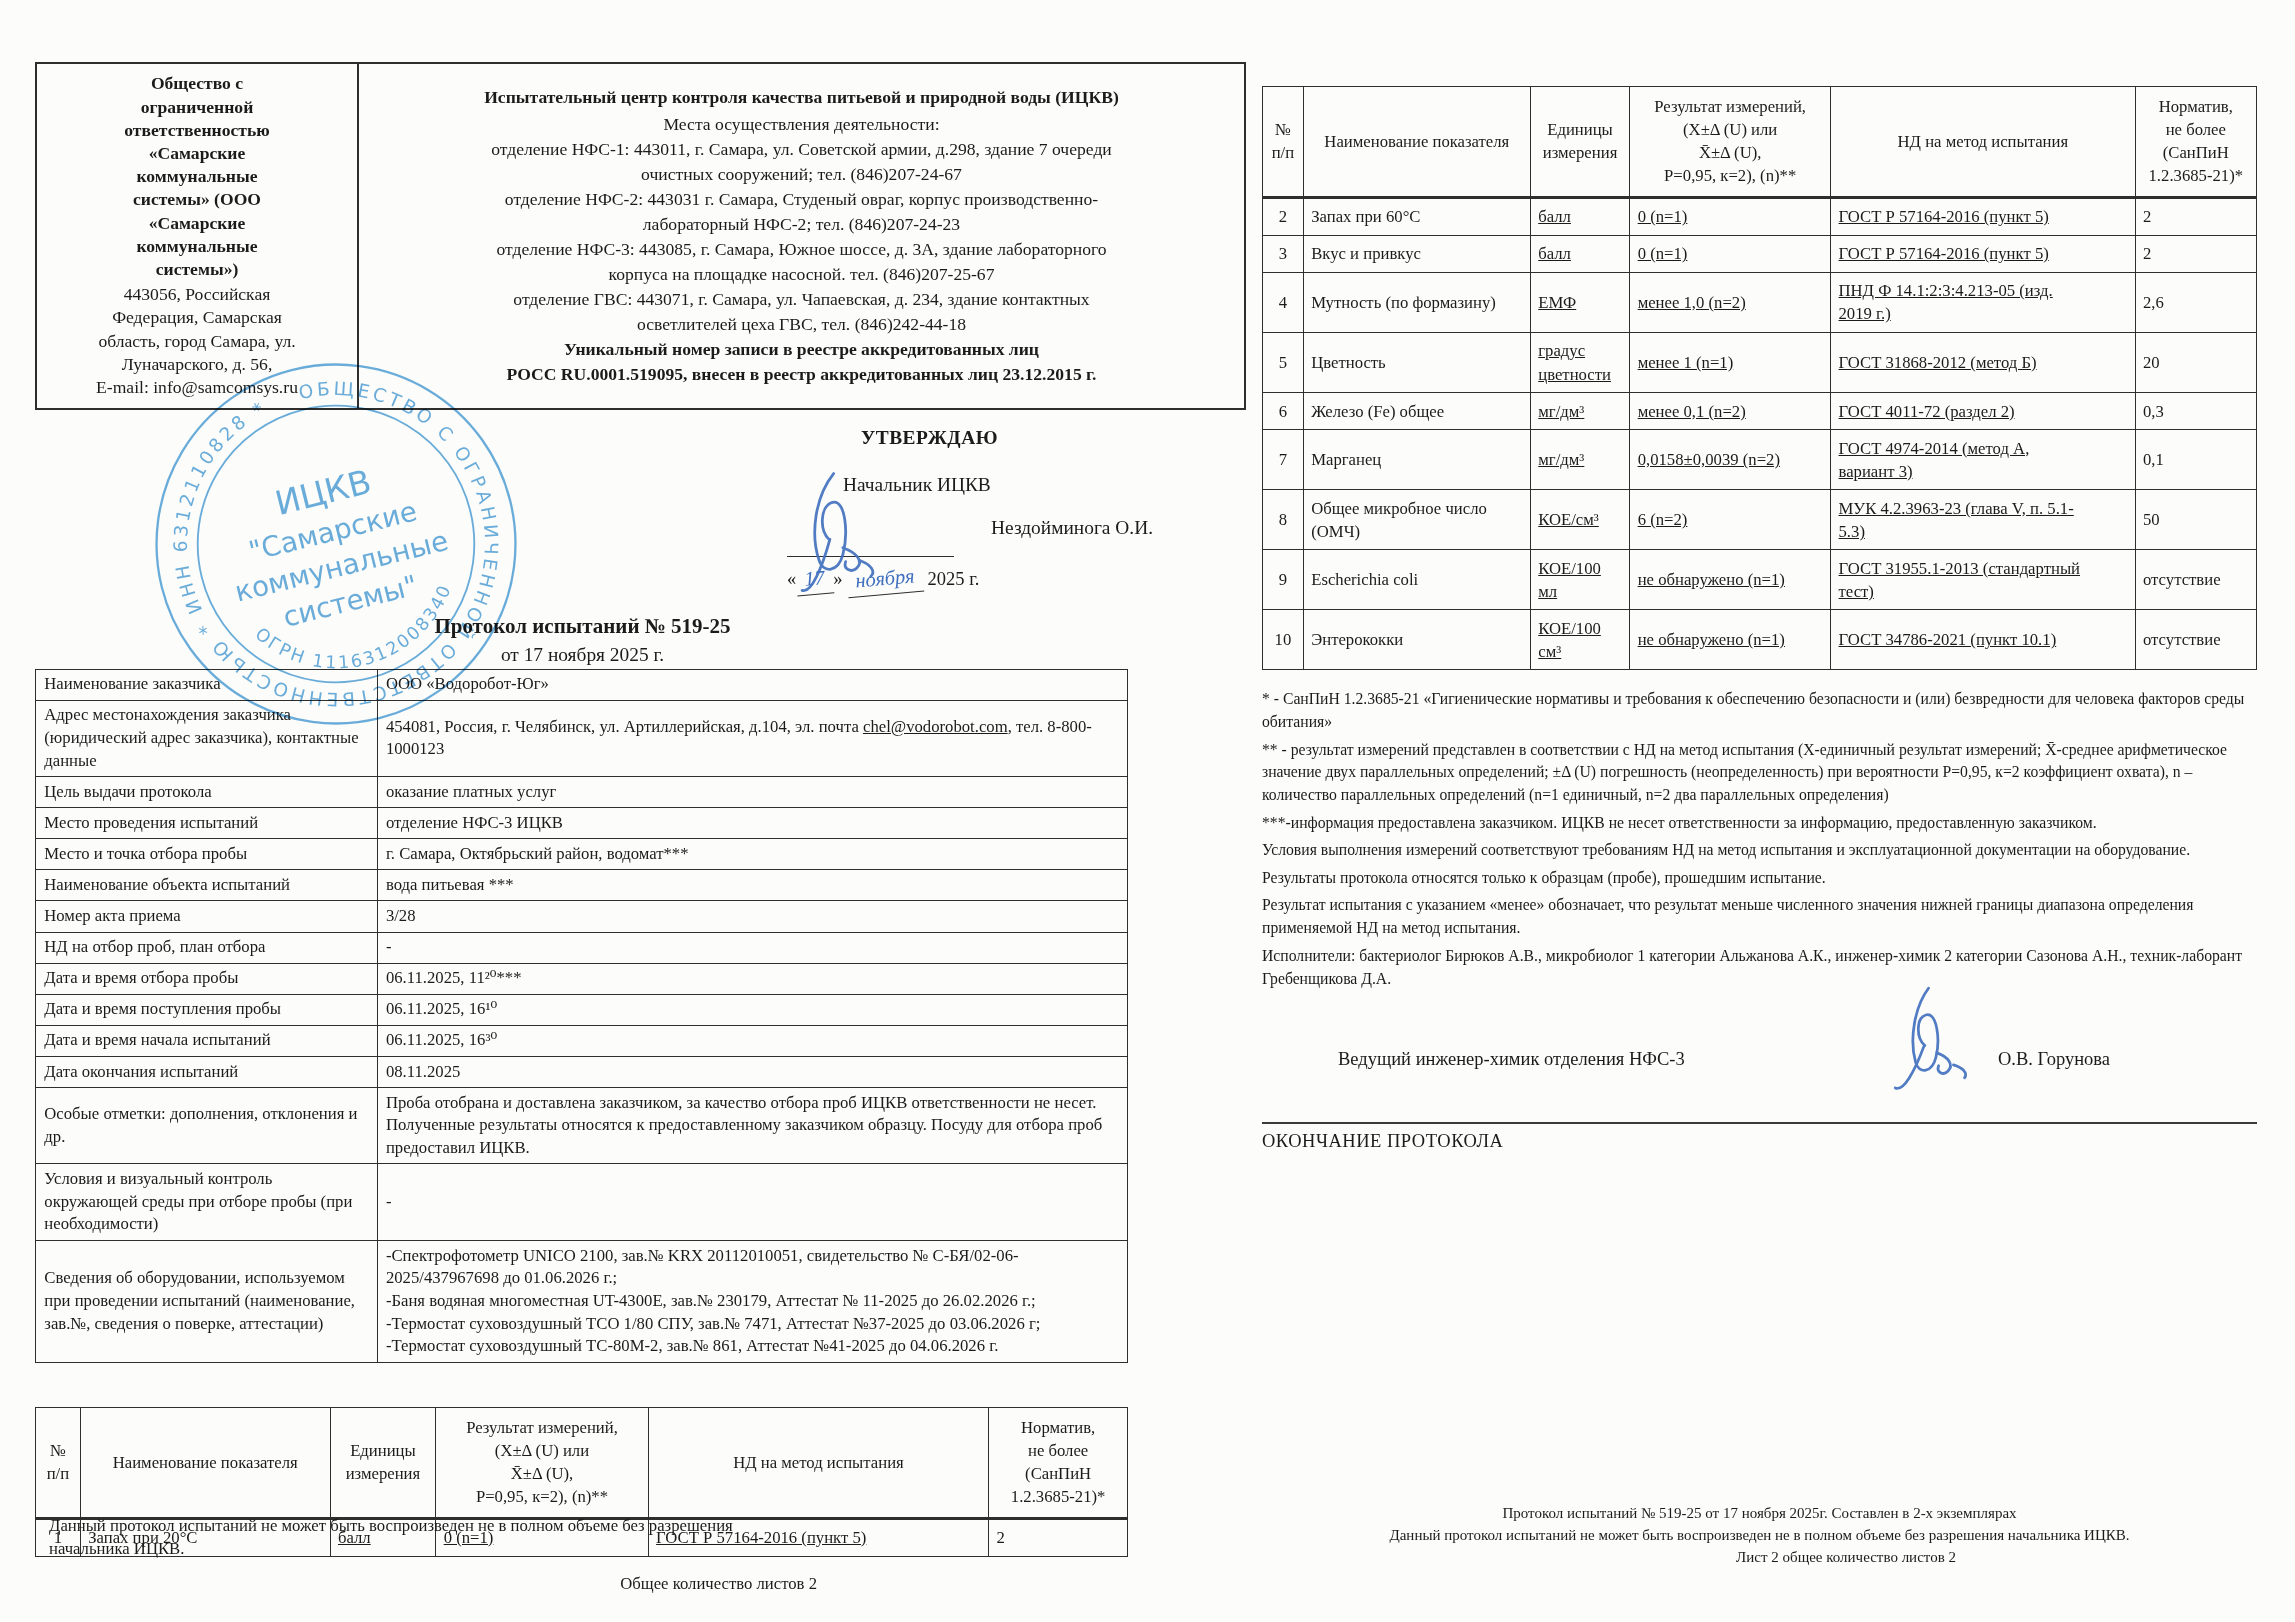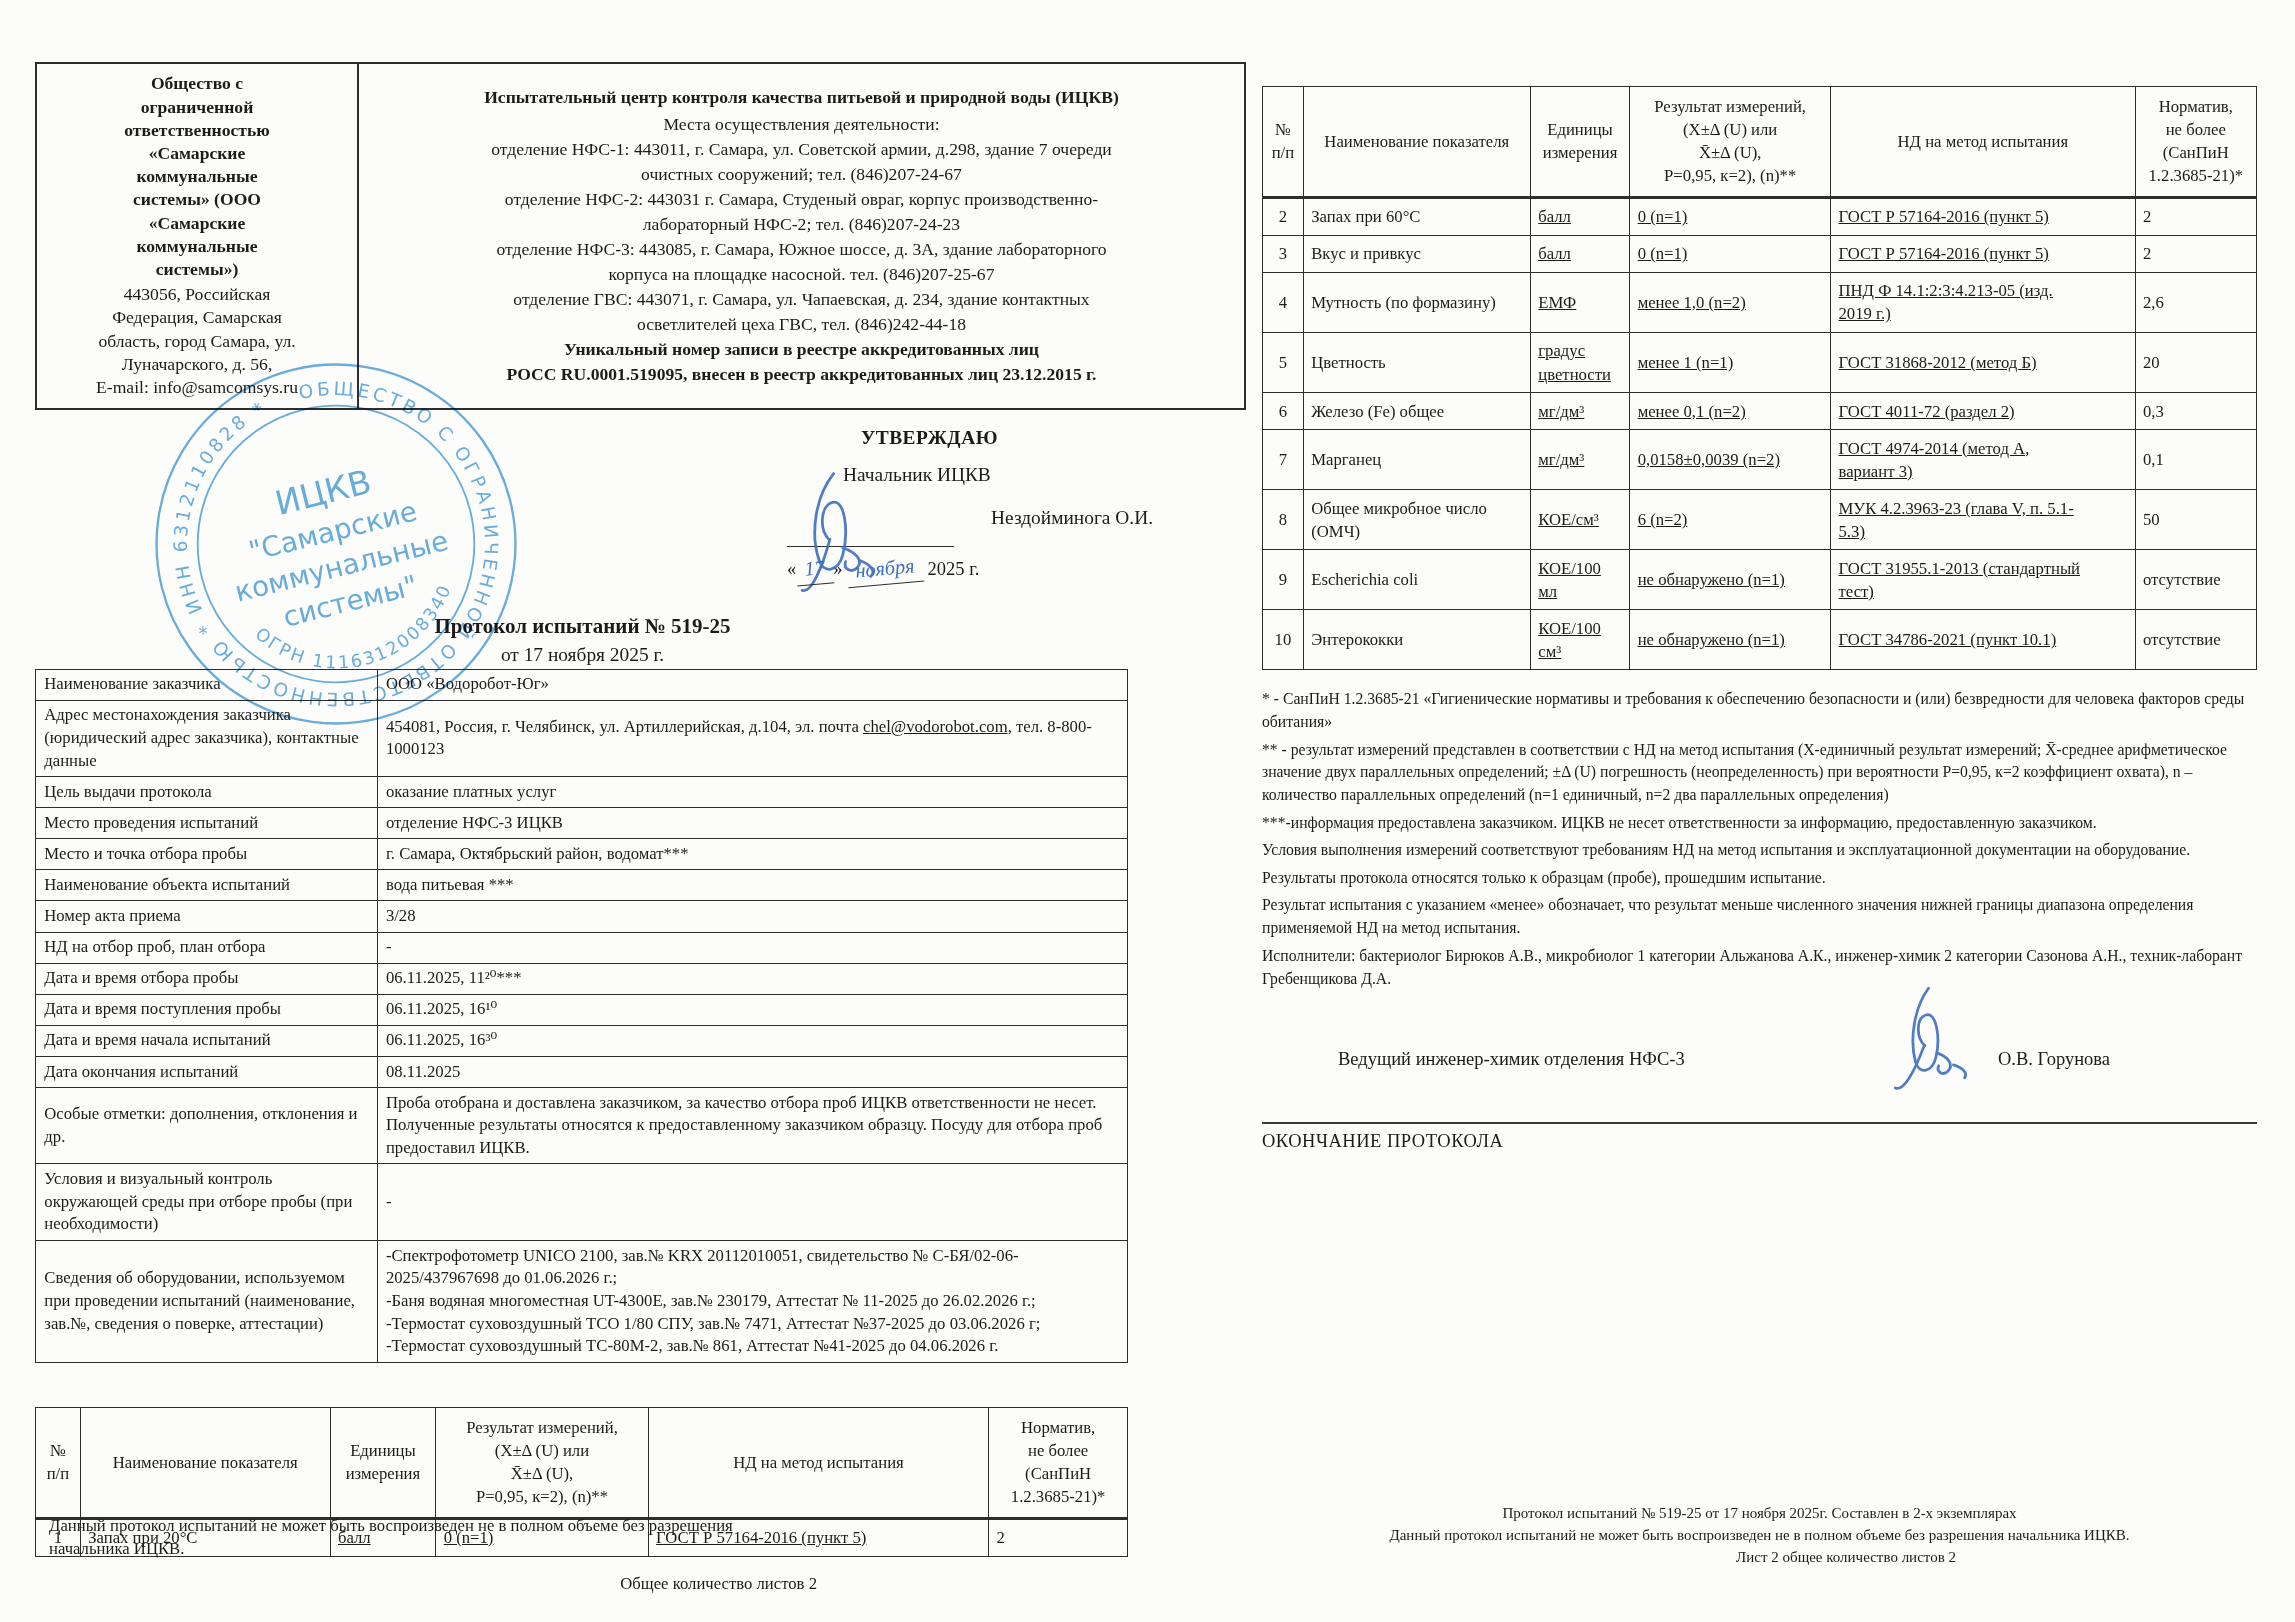--- a/index.html
+++ b/index.html
@@ -19,21 +19,21 @@
   .org-title{font-weight:bold;}
   .org-sub{margin-top:2.8px;}
   .org-branch{white-space:pre-line;}
   .org-reg1,.org-reg2{font-weight:bold;}
 
   
   .mid-region{position:relative;height:259px;}
   .stamp{position:absolute;top:-51px;left:116px;width:370px;height:370px;z-index:6;pointer-events:none;opacity:.88;mix-blend-mode:multiply;}
   .approval{position:absolute;top:13px;left:752px;width:389px;z-index:2;font-size:19.4px;line-height:1.5;}
   .app-l1{margin-left:74px;font-weight:bold;letter-spacing:0.5px;}
-  .app-l2{margin-left:56px;margin-top:8px;}
+  .app-l2{margin-left:56px;margin-top:18px;}
   .app-name{text-align:right;margin-right:23px;margin-top:14px;}
   .app-sigline{border-bottom:1.9px solid #2e2e2e;width:167px;margin-top:14px;}
   .app-date{margin-top:6.5px;font-size:18.5px;}
   .sig1{position:absolute;left:-9.3px;top:32px;width:139px;height:153px;}
   .hand{color:#3f6fbe;font-style:italic;display:inline-block;transform:rotate(-5deg);font-size:20.4px;}
   .uline{border-bottom:1.9px solid #2e2e2e;padding:0 8.3px;}
   .titles{position:absolute;bottom:2.8px;width:100%;text-align:center;z-index:2;}
   .title-main{font-weight:bold;font-size:21px;}
   .title-sub{font-size:19.4px;margin-top:4.6px;}
 

